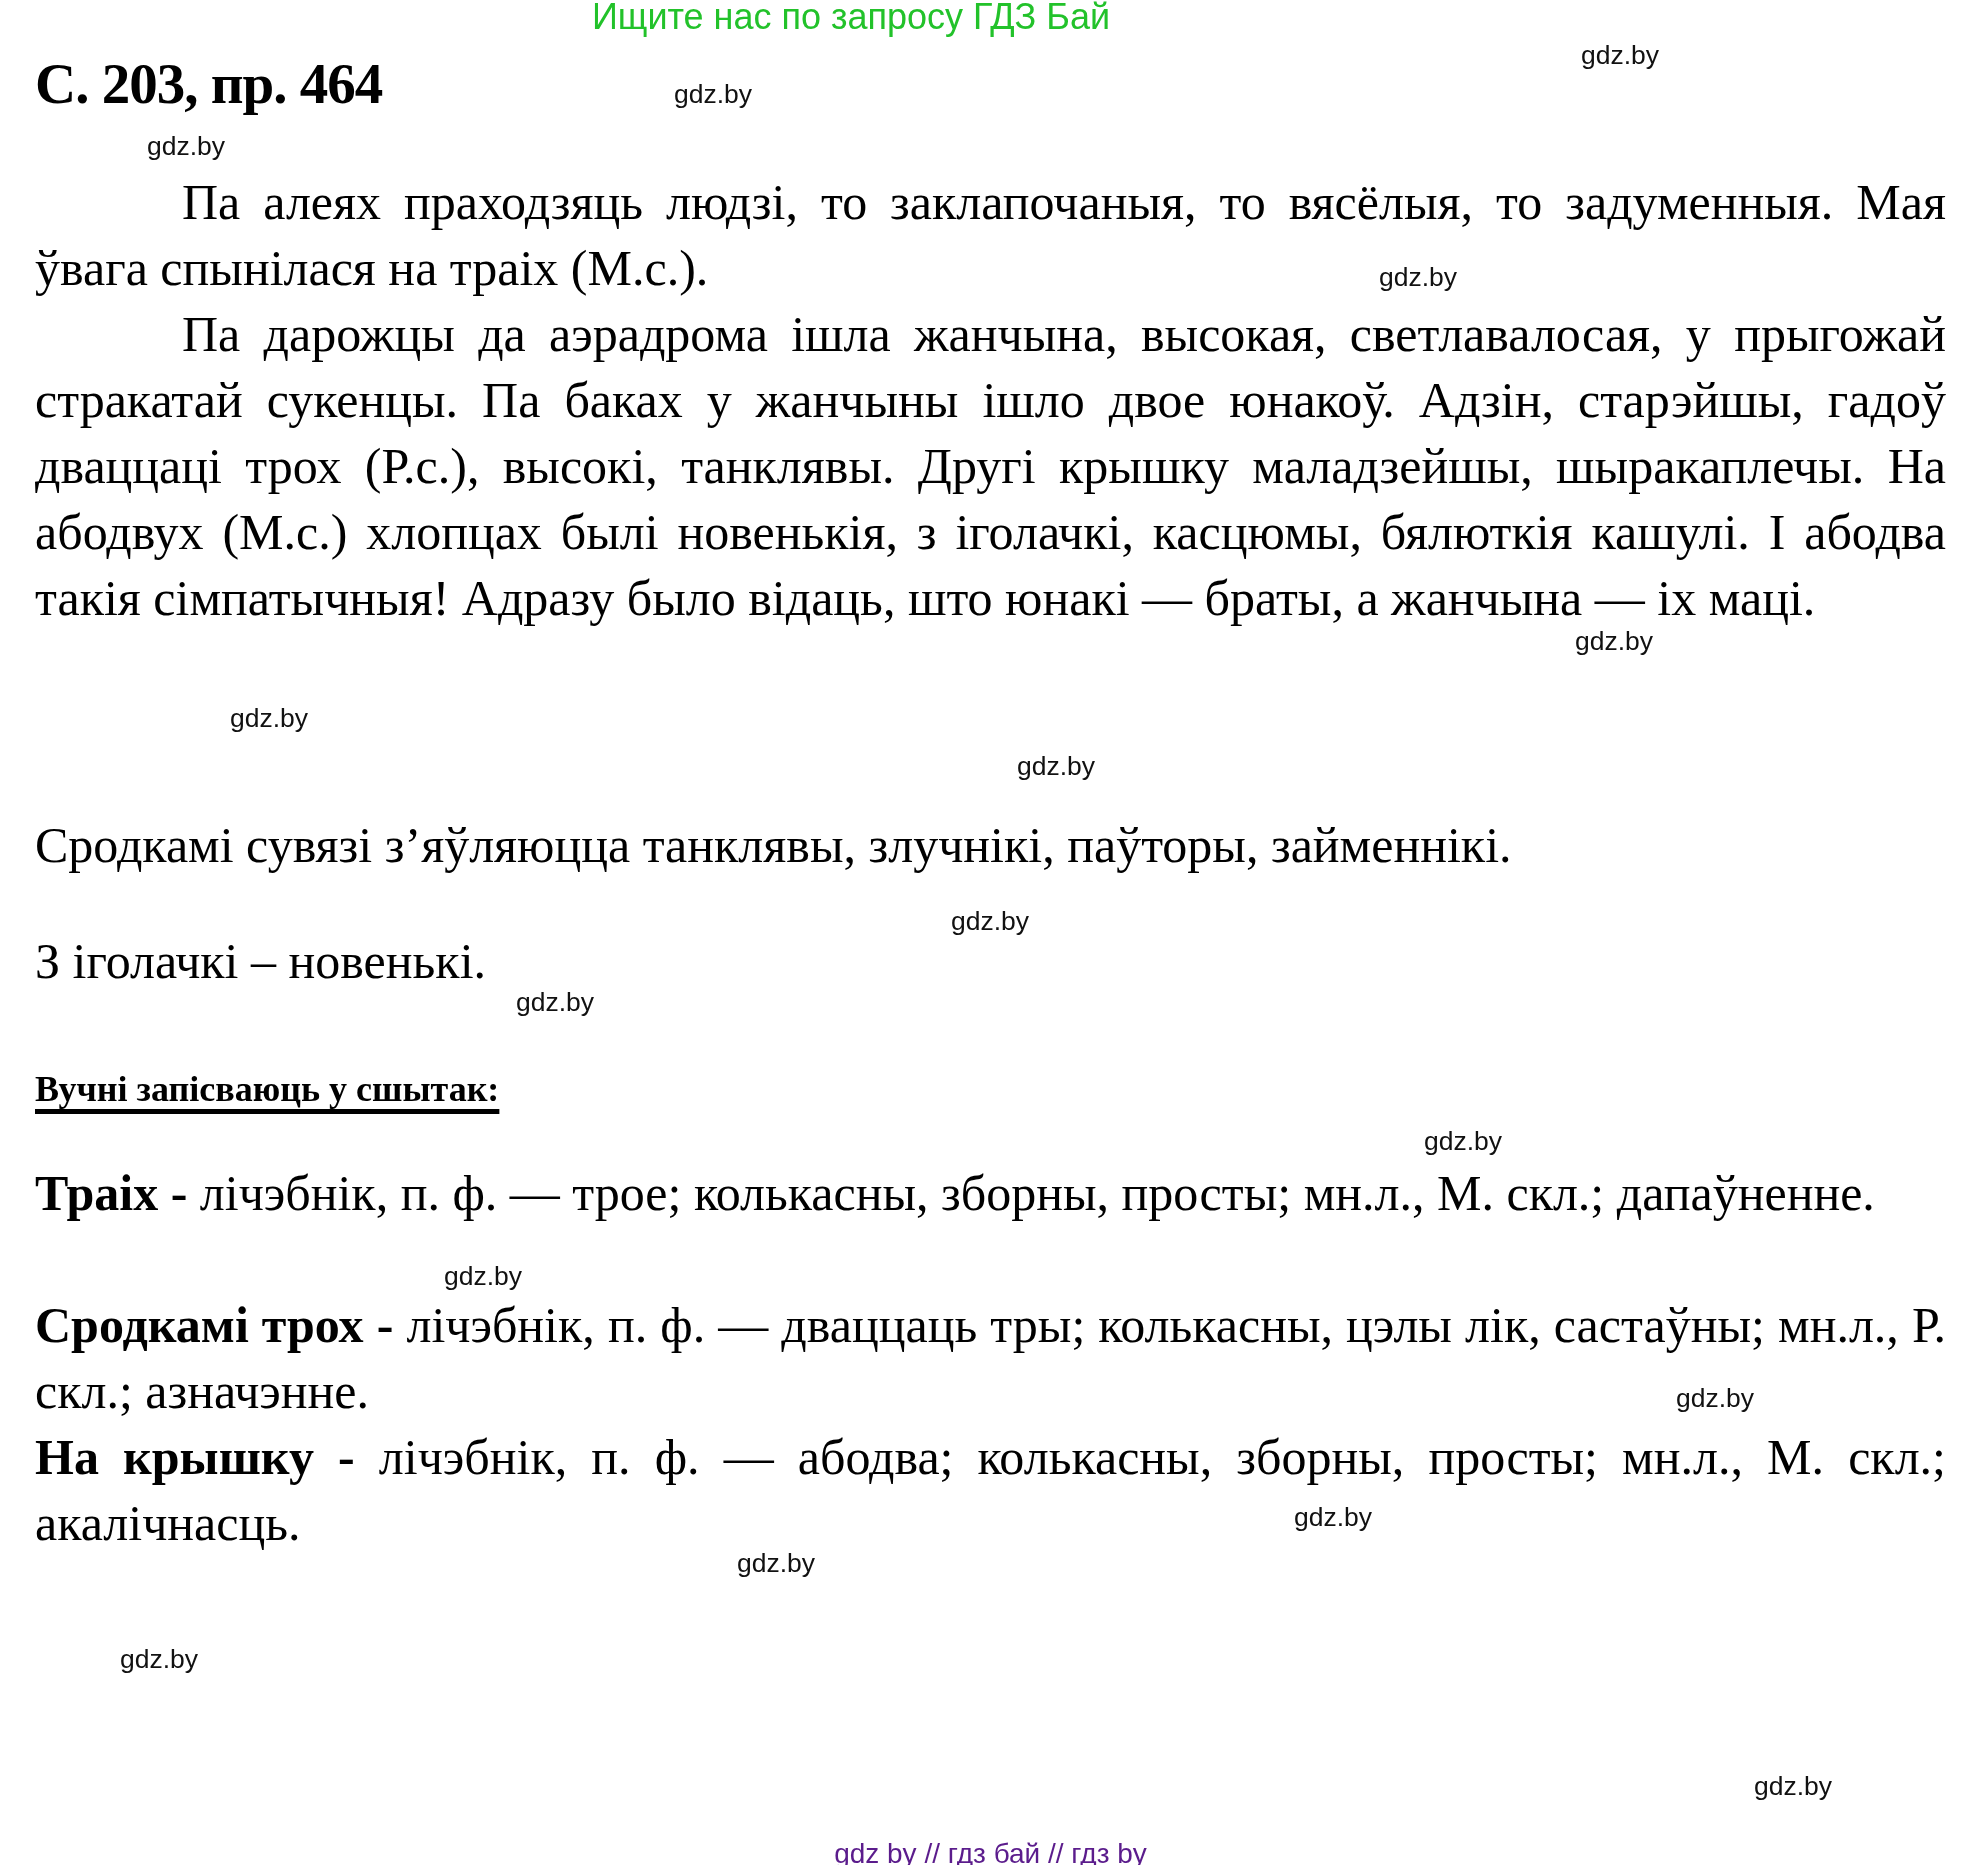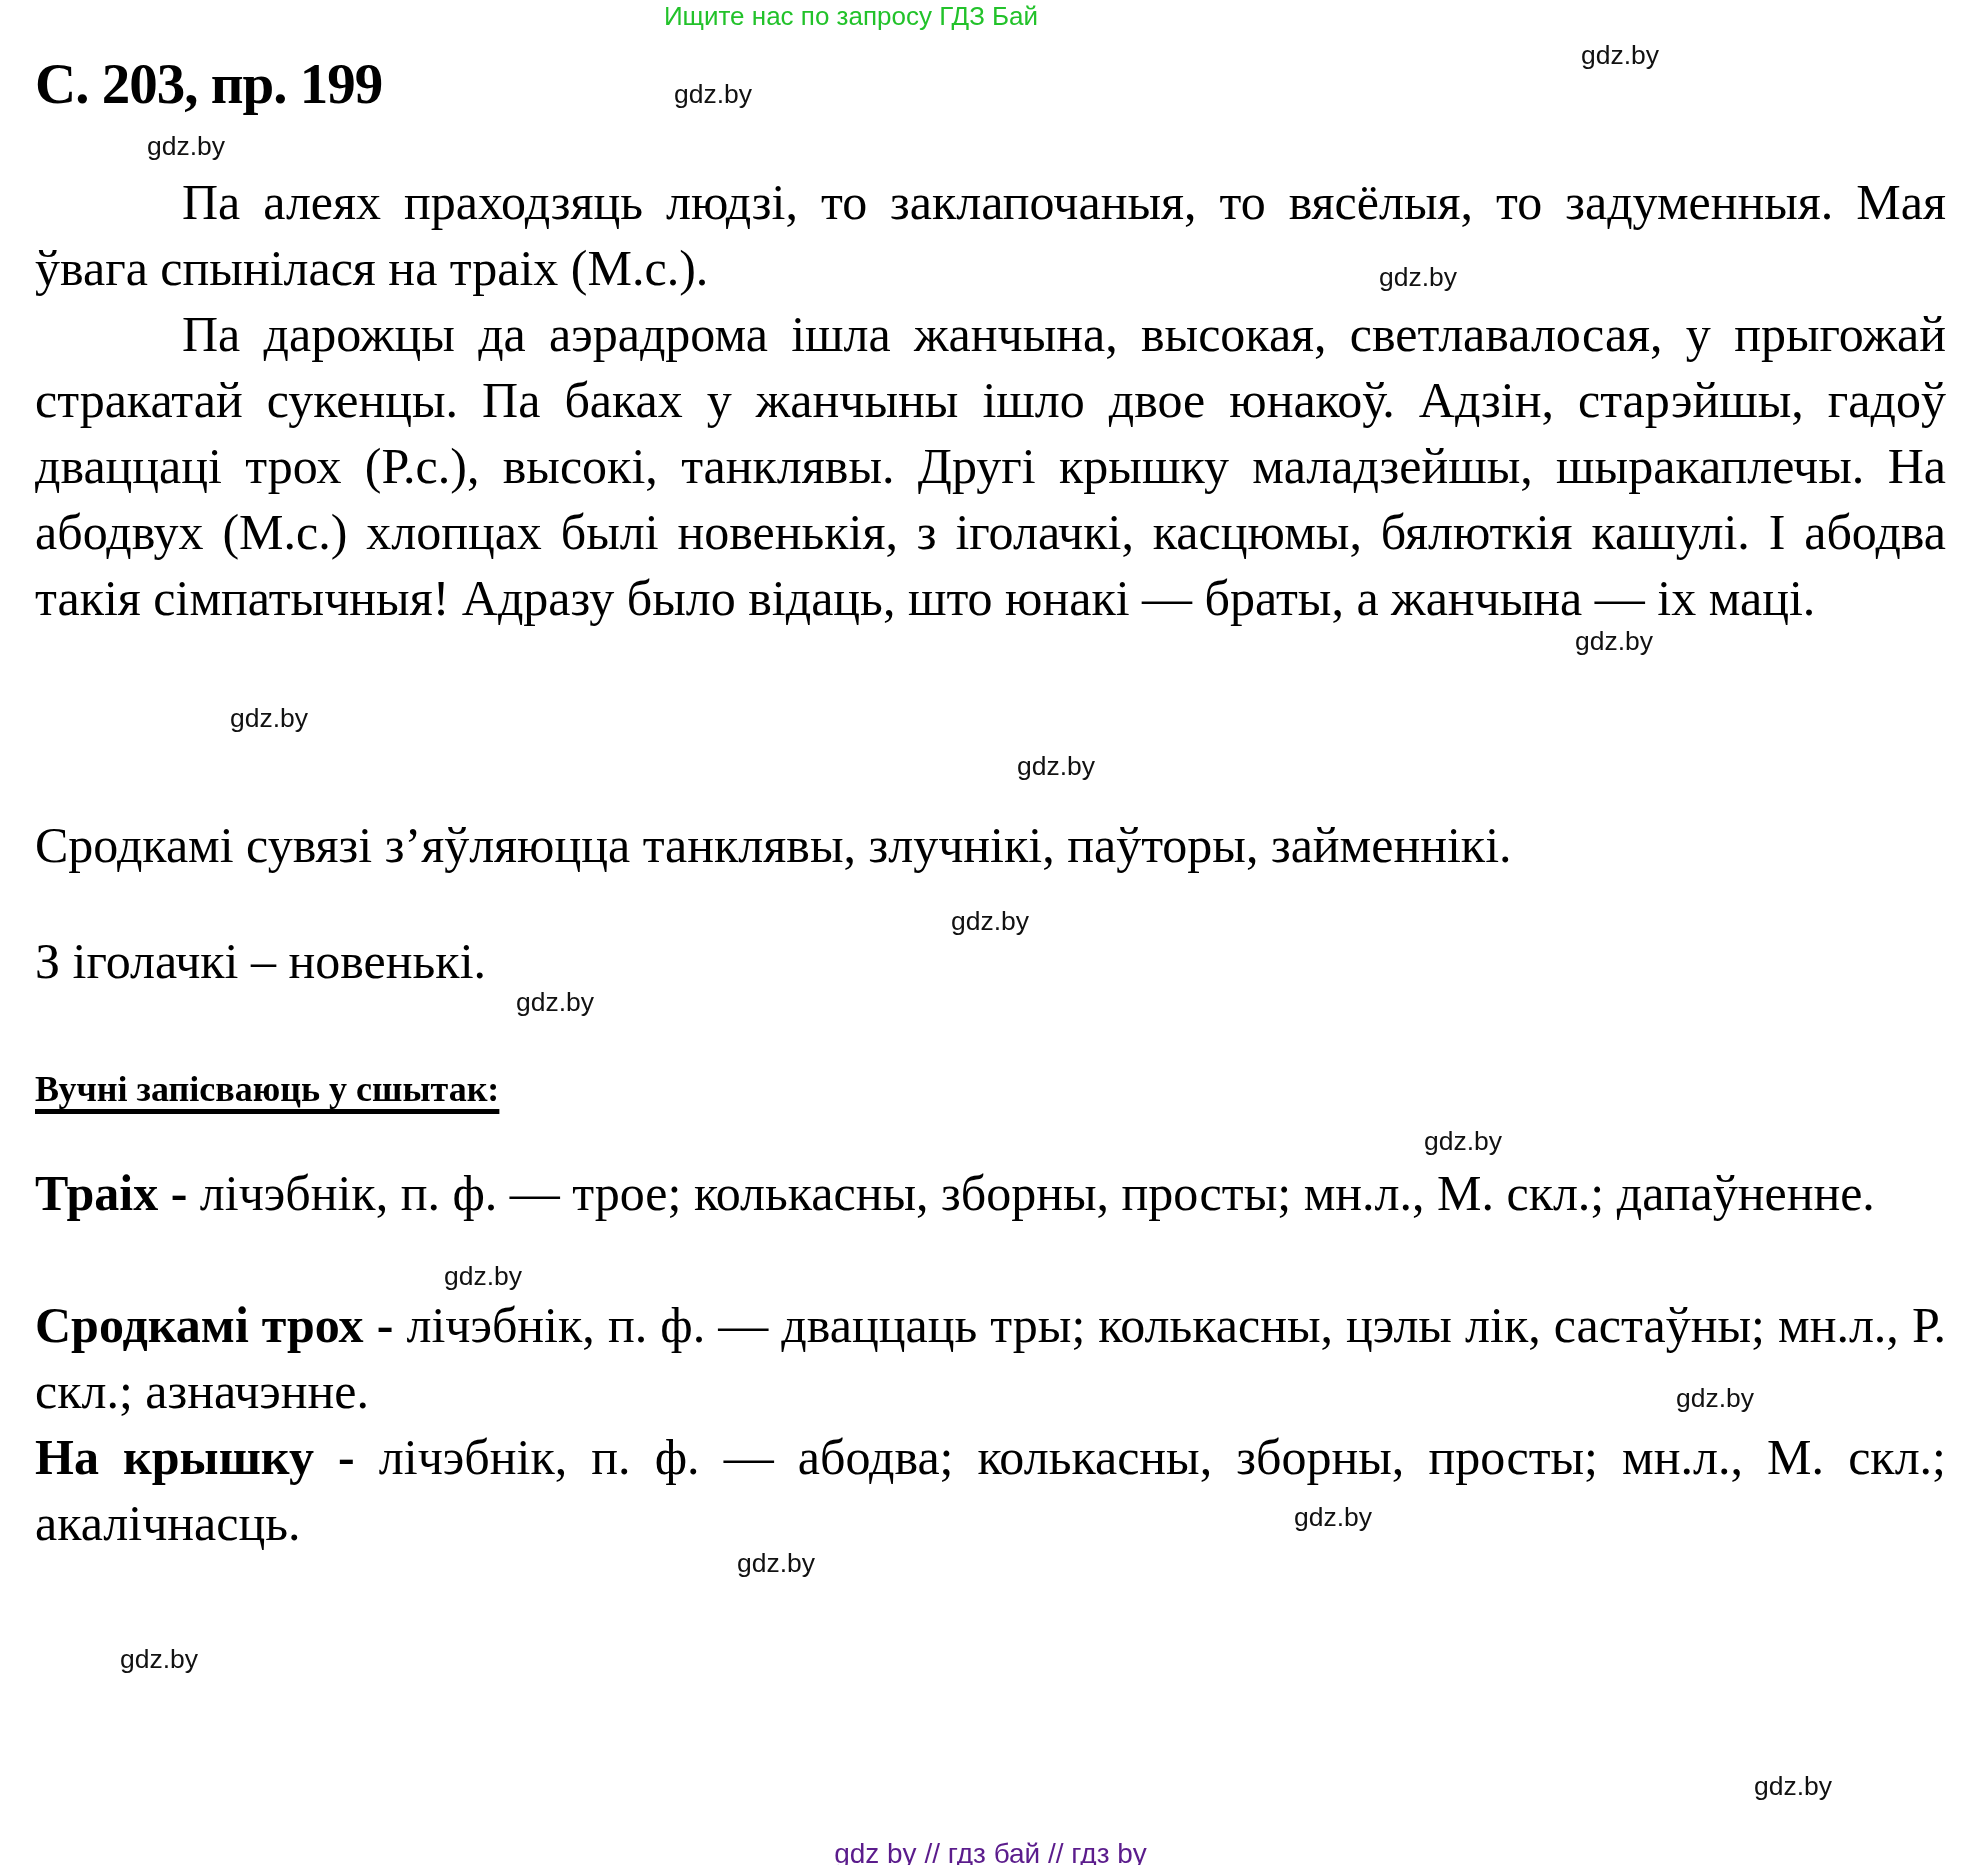--- a/index.html
+++ b/index.html
@@ -1,39 +1,39 @@
 <!DOCTYPE html>
 <html><head>
 <meta charset="utf-8">
 <style>
   html, body { margin:0; padding:0; background:#ffffff; }
   body { width:1981px; height:1865px; position:relative; overflow:hidden; }
   .page { position:absolute; left:0; top:0; width:1981px; height:1865px; }
   .serif { font-family:"Liberation Serif", "DejaVu Serif", serif; color:#000; }
   .sans { font-family:"Liberation Sans", "DejaVu Sans", sans-serif; }
-  .banner { position:absolute; top:0; left:0; width:1702px; text-align:center; font-size:26px; color:#22c22a; line-height:33px; }
+  .banner { position:absolute; top:0; left:0; width:1702px; text-align:center; font-size:36px; color:#22c22a; line-height:33px; }
   .title { position:absolute; left:35px; top:51px; font-size:57px; font-weight:bold; line-height:65px; letter-spacing:-1px; }
   .para { position:absolute; left:35px; width:1911px; font-size:50px; line-height:66px; text-align:justify; }
   .para p { margin:0; }
   .indent { text-indent:147px; }
   .line { position:absolute; left:35px; font-size:50px; line-height:66px; white-space:nowrap; }
   .heading { position:absolute; left:35px; top:1057px; font-size:36px; font-weight:bold; text-decoration:underline; text-decoration-thickness:4.9px; text-underline-offset:7.8px; line-height:65px; }
   .entry { position:absolute; left:35px; width:1911px; font-size:50px; line-height:66px; text-align:justify; }
   .entry b { font-weight:bold; }
   .wm { position:absolute; font-size:26.5px; color:#111; line-height:29px; }
   .footer { position:absolute; top:1839px; left:0; width:1981px; text-align:center; font-size:28px; color:#5b1c8c; line-height:29px; }
 </style>
 </head>
 <body>
 
 <div class="page">
 
   <div class="banner sans">Ищите нас по запросу ГДЗ Бай</div>
 
-  <div class="title serif">С. 203, пр. 199</div>
+  <div class="title serif">С. 203, пр. 464</div>
 
   <div class="para serif" style="top:169px;">
     <p class="indent">Па алеях праходзяць людзі, то заклапочаныя, то вясёлыя, то задуменныя. Мая ўвага спынілася на траіх (М.с.).</p>
     <p class="indent">Па дарожцы да аэрадрома ішла жанчына, высокая, светлавалосая, у прыгожай стракатай сукенцы. Па баках у жанчыны ішло двое юнакоў. Адзін, старэйшы, гадоў дваццаці трох (Р.с.), высокі, танклявы. Другі крышку маладзейшы, шыракаплечы. На абодвух (М.с.) хлопцах былі новенькія, з іголачкі, касцюмы, бялюткія кашулі. І абодва такія сімпатычныя! Адразу было відаць, што юнакі — браты, а жанчына — іх маці.</p>
   </div>
 
   <div class="line serif" style="top:812px;">Сродкамі сувязі з’яўляюцца танклявы, злучнікі, паўторы, займеннікі.</div>
   <div class="line serif" style="top:928px;">З іголачкі – новенькі.</div>
 
   <div class="heading serif">Вучні запісваюць у сшытак:</div>

